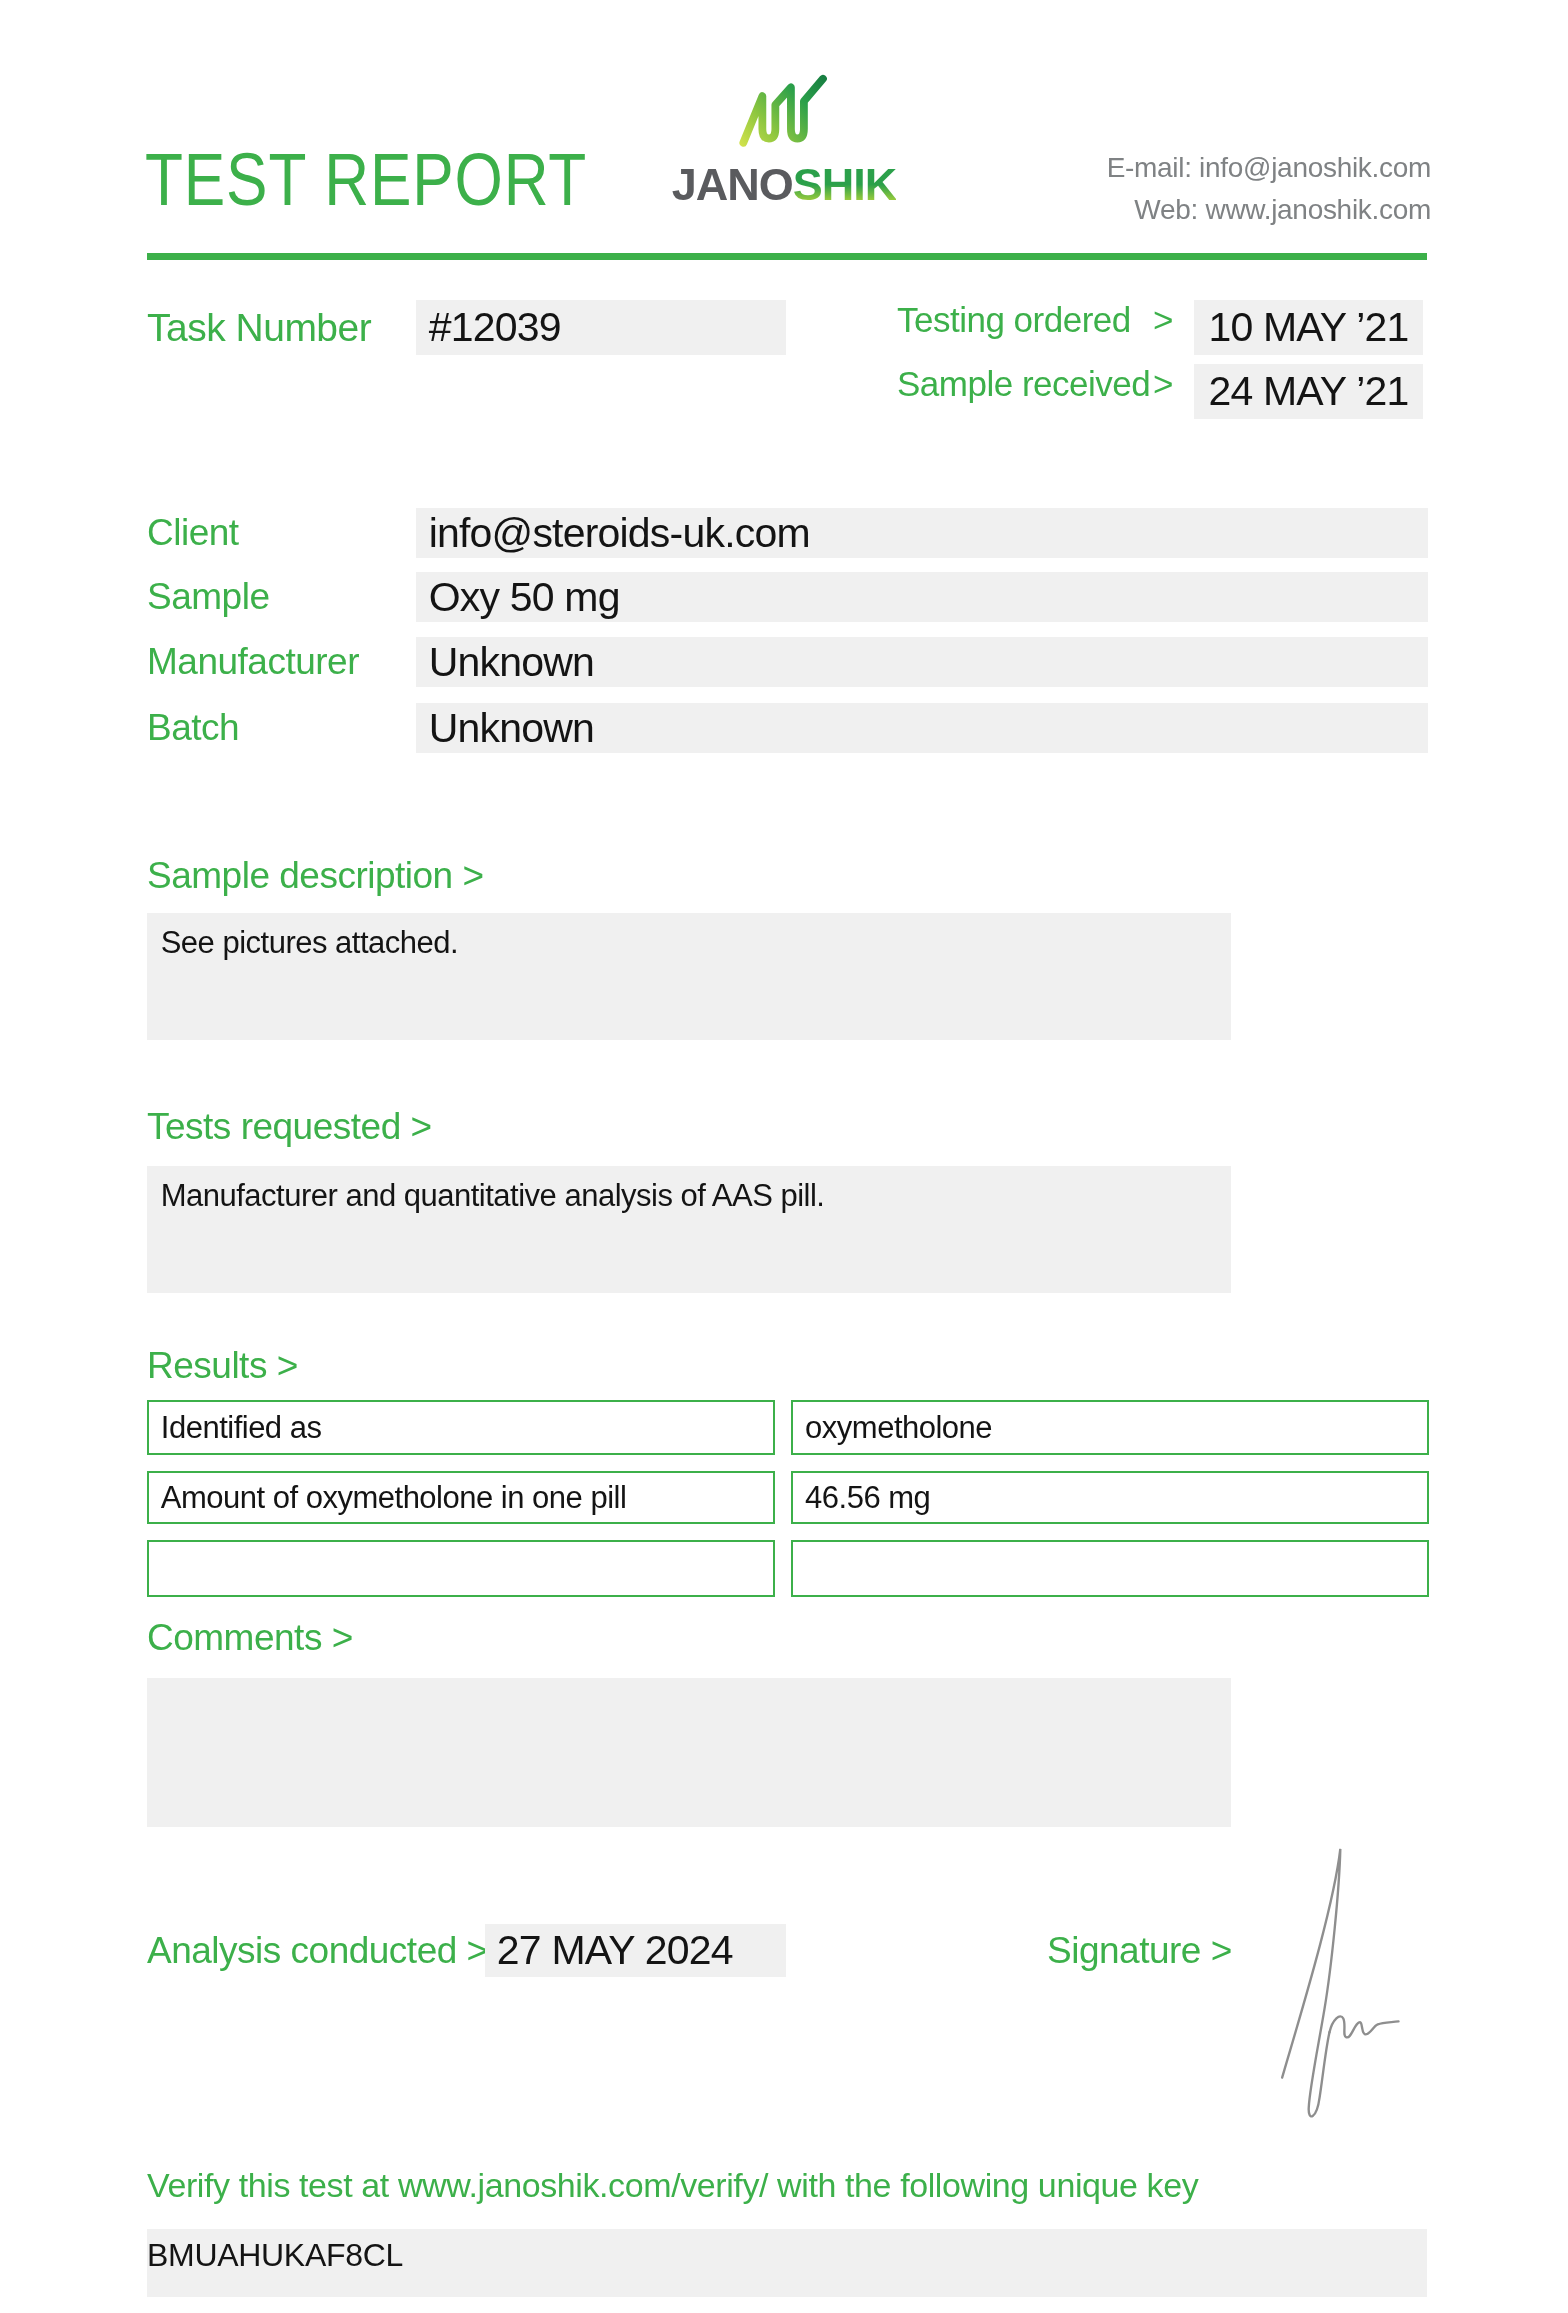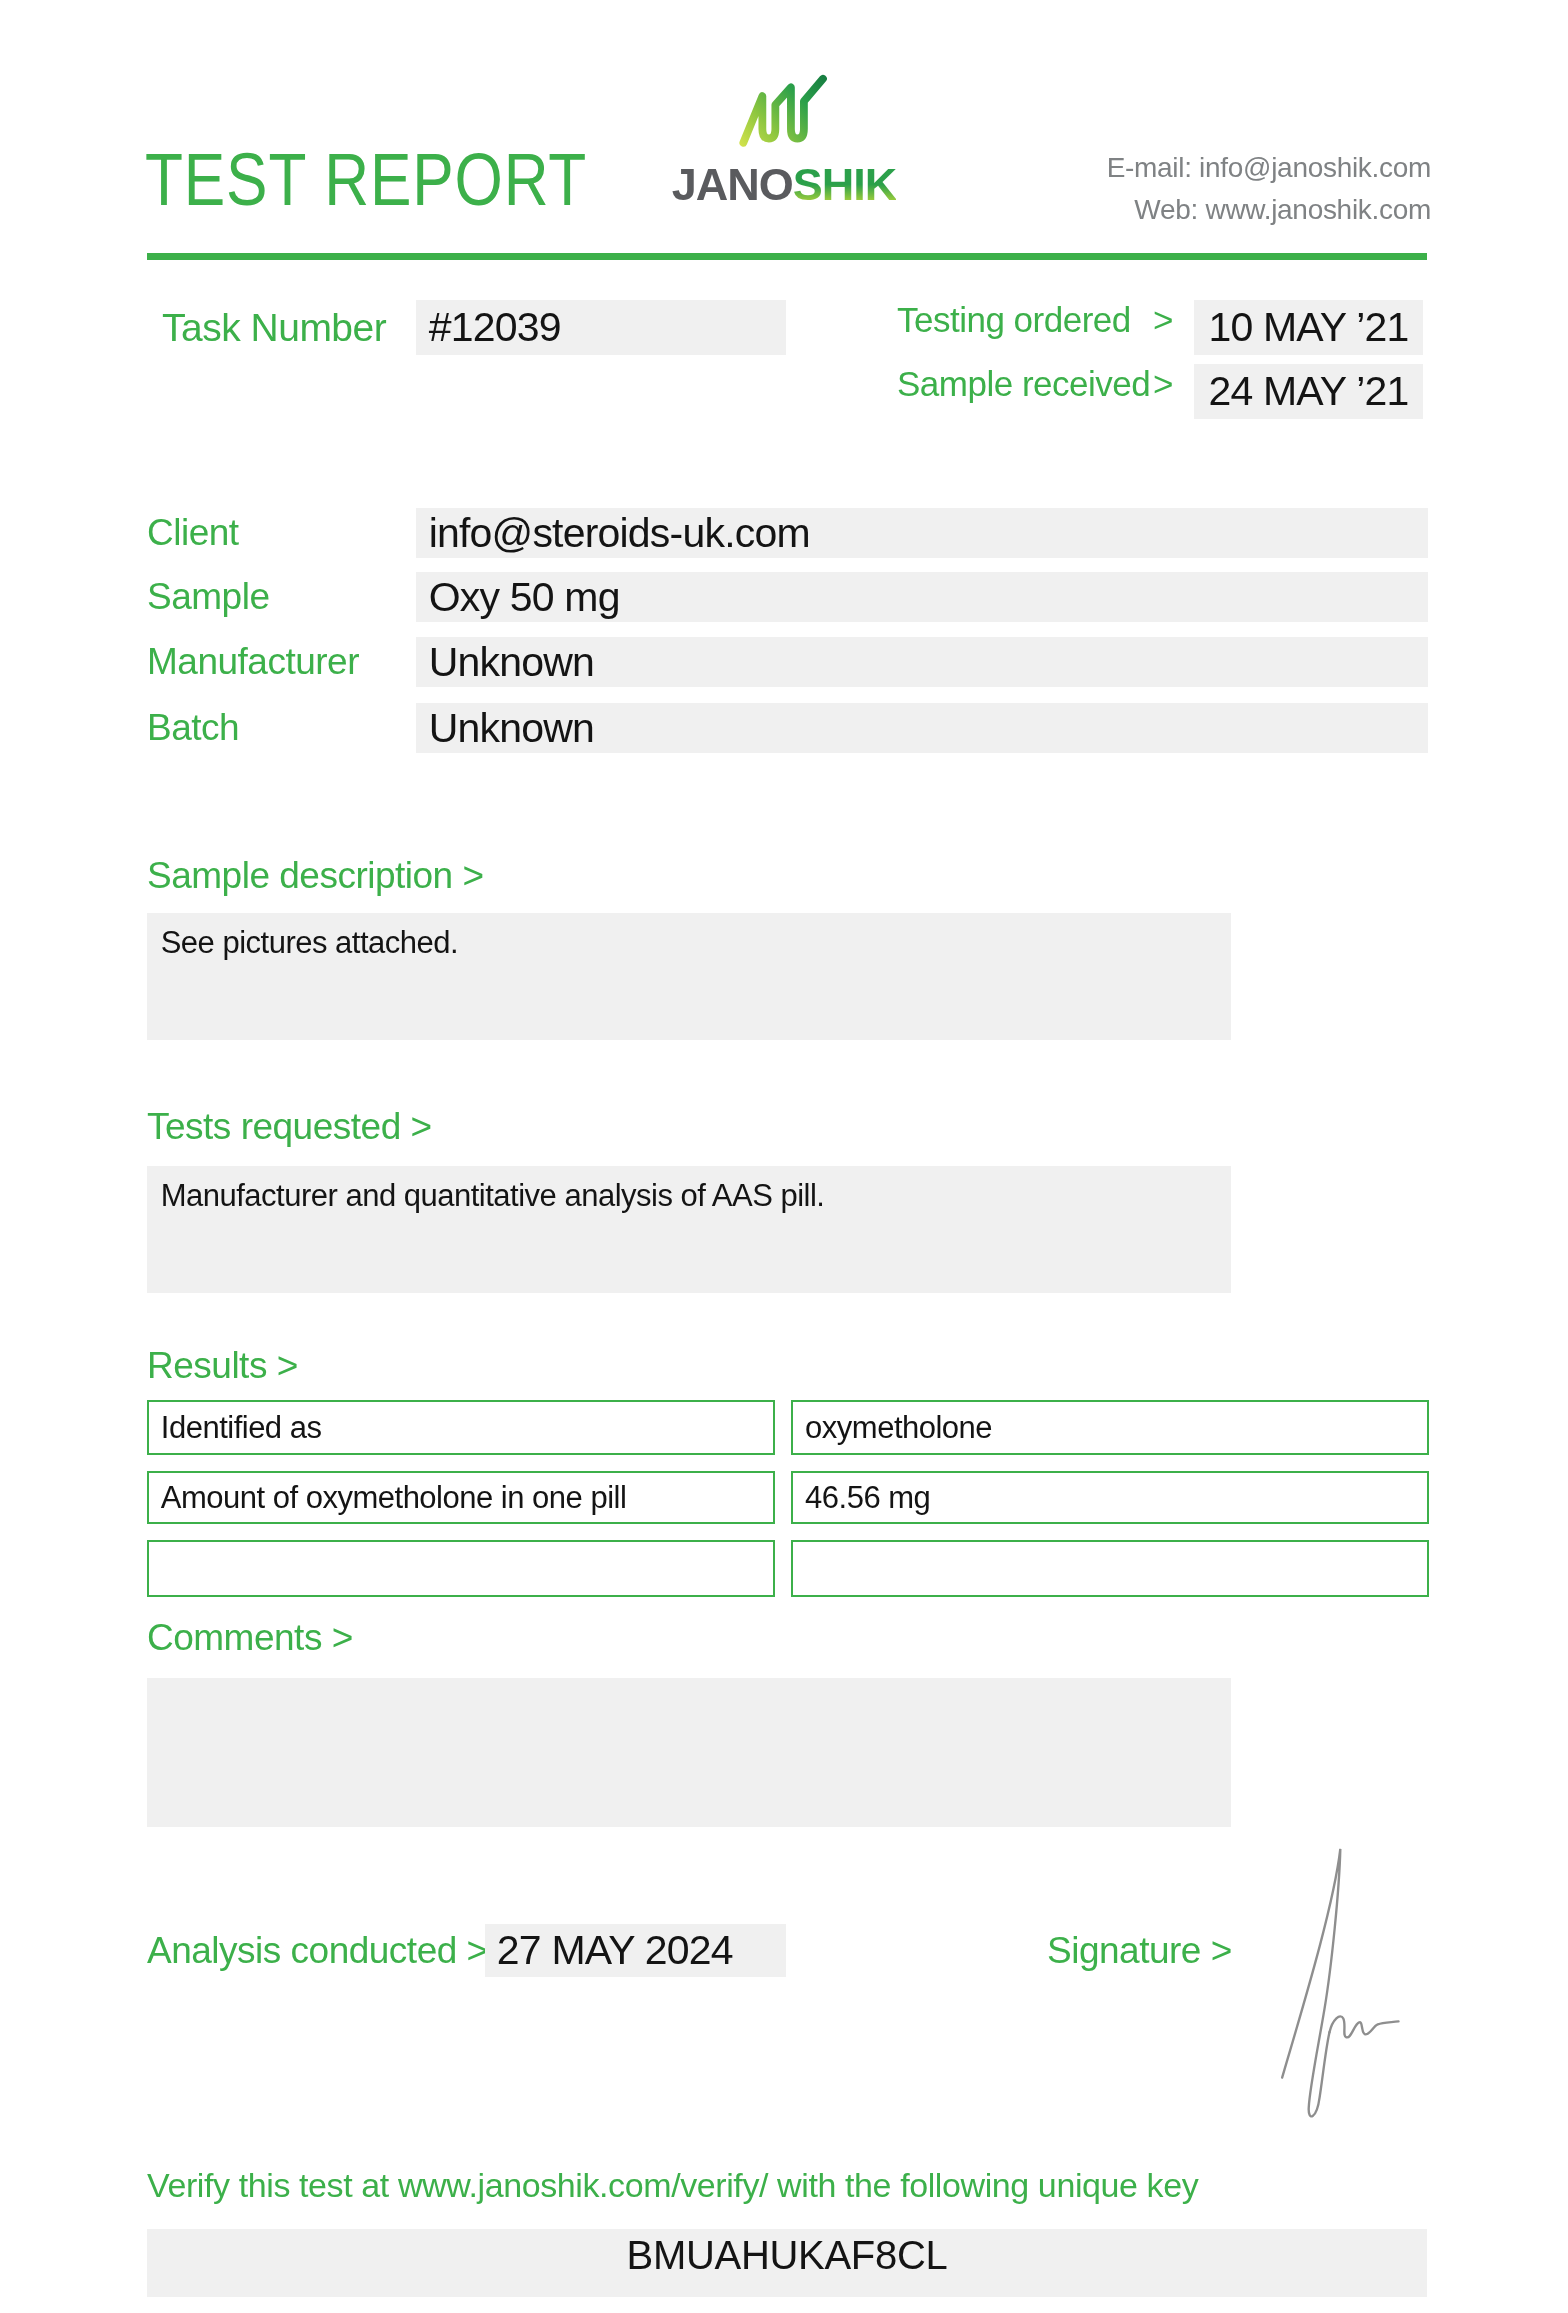--- a/index.html
+++ b/index.html
@@ -23,21 +23,21 @@
   .brand .right{
     color:#2ba04a;
     background:linear-gradient(180deg,#2ba04a 0%,#2ba04a 50%,#8fc73e 78%,#d9e04b 100%);
     -webkit-background-clip:text;background-clip:text;-webkit-text-fill-color:transparent;
   }
   .contact{right:137px;top:147px;text-align:right;font-size:28px;line-height:42px;color:#7f8284;letter-spacing:-0.3px;}
   .rule{left:147px;top:253px;width:1280px;height:6.9px;background:#3cb04a;}
   
   .rowlabel{height:55px;line-height:55px;}
   .box{background:#f0f0f0;}
-  .task-label{left:162px;top:300px;font-size:39px;}
+  .task-label{left:147px;top:300px;font-size:39px;}
   .task-box{left:416px;top:300px;width:370px;height:55px;line-height:55px;padding-left:12.7px;box-sizing:border-box;}
   .daterow{width:276px;height:55px;display:flex;justify-content:space-between;align-items:flex-start;font-size:35px;letter-spacing:-0.5px;}
   .datebox{width:229px;height:55px;line-height:55px;text-align:center;}
   .fieldlabel{left:147px;height:50px;line-height:50px;}
   .fieldbox{left:416px;width:1012px;height:50px;line-height:50px;padding-left:12.7px;box-sizing:border-box;}
   .secheading{left:147px;font-size:37px;letter-spacing:-0.5px;white-space:nowrap;}
   .secbox{left:147px;width:1084px;background:#f0f0f0;box-sizing:border-box;padding:11.8px 13.7px;font-size:31px;letter-spacing:-0.5px;color:#141414;}
   
   .rtable{
     left:147px;top:1400px;width:1282px;display:grid;
@@ -45,21 +45,21 @@
   }
   .rtable .cell{
     border:2.9px solid #3cb04a;display:flex;align-items:center;
     padding-left:11.8px;font-size:31px;letter-spacing:-0.5px;background:#ffffff;
   }
   .analysis-label{left:147px;top:1924px;height:53px;line-height:53px;}
   .analysis-box{left:485px;top:1924px;width:301px;height:53px;line-height:53px;padding-left:11.8px;box-sizing:border-box;}
   .sig-label{left:1047px;top:1924px;height:53px;line-height:53px;}
   .sig-svg{left:1247px;top:1839px;}
   .verify{left:147px;top:2166px;width:1282px;font-size:34px;letter-spacing:-0.4px;white-space:nowrap;}
-  .keybox{left:147px;top:2229px;width:1280px;height:68px;line-height:52px;text-align:center;font-size:40px;letter-spacing:-0.3px;}
+  .keybox{left:147px;top:2229px;width:1280px;height:68px;line-height:52px;font-size:32px;letter-spacing:-0.3px;}
 </style>
 </head>
 <body>
 
 <div class="abs title">TEST REPORT</div>
 
 <div class="abs logo">
   <svg class="icn" width="90" height="84" viewBox="0 0 104 94" fill="none">
     <defs>
       <linearGradient id="lg" x1="0" y1="94" x2="104" y2="0" gradientUnits="userSpaceOnUse">

